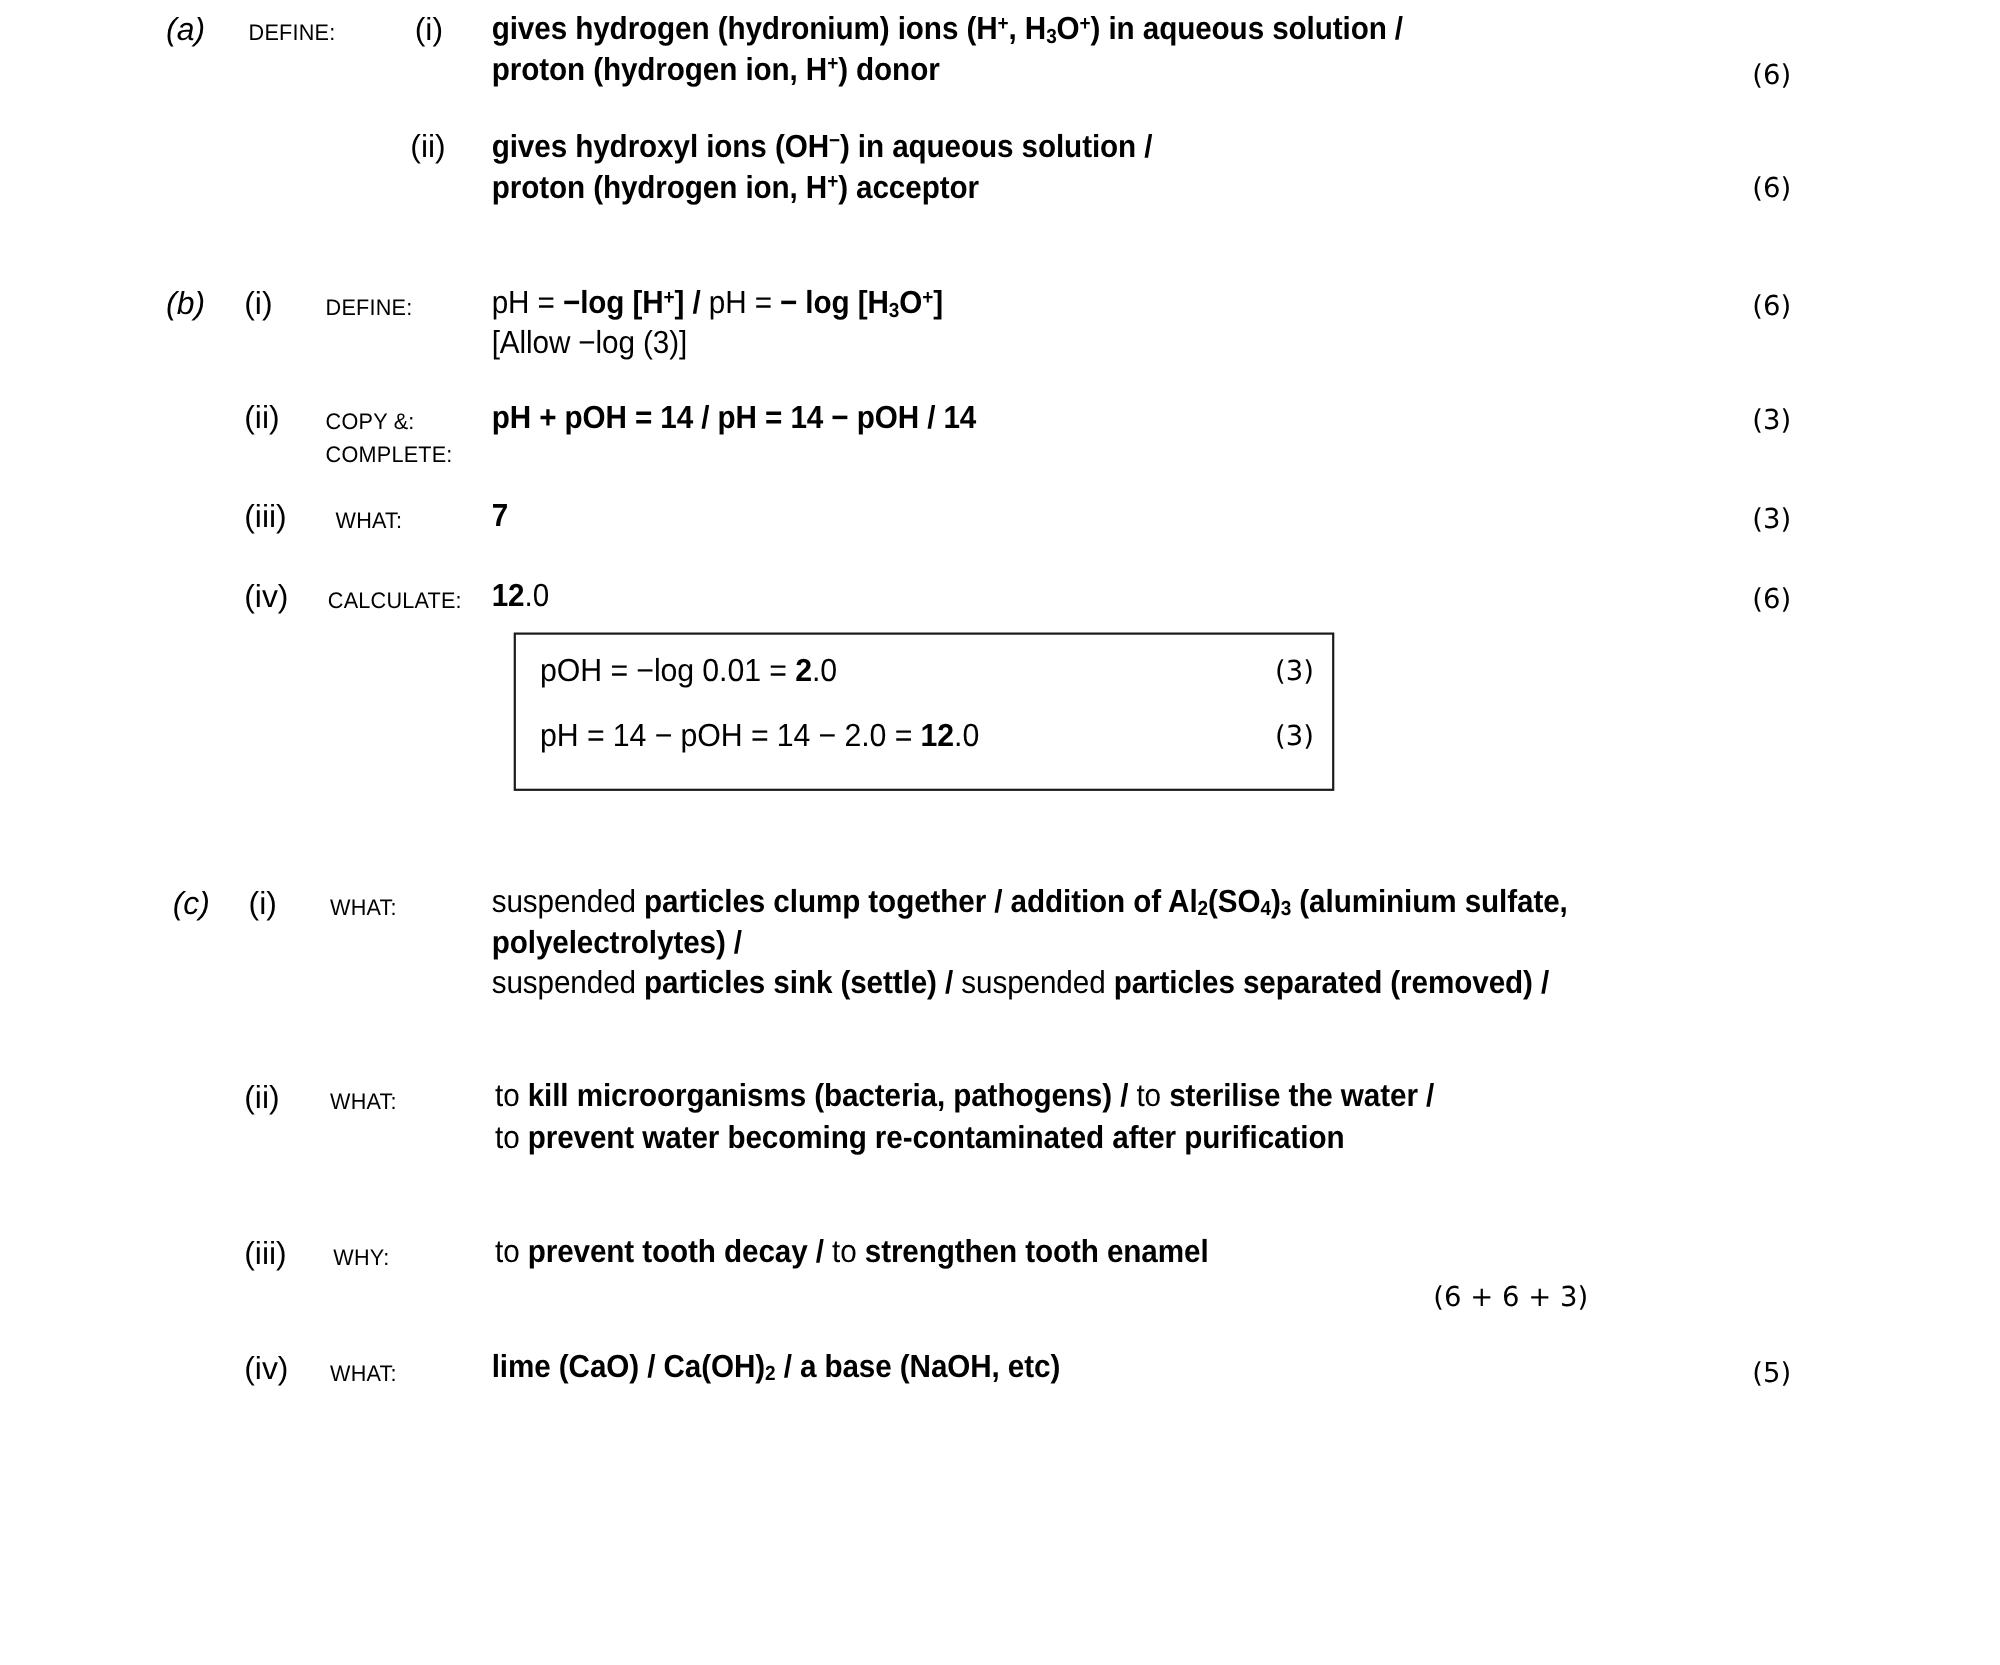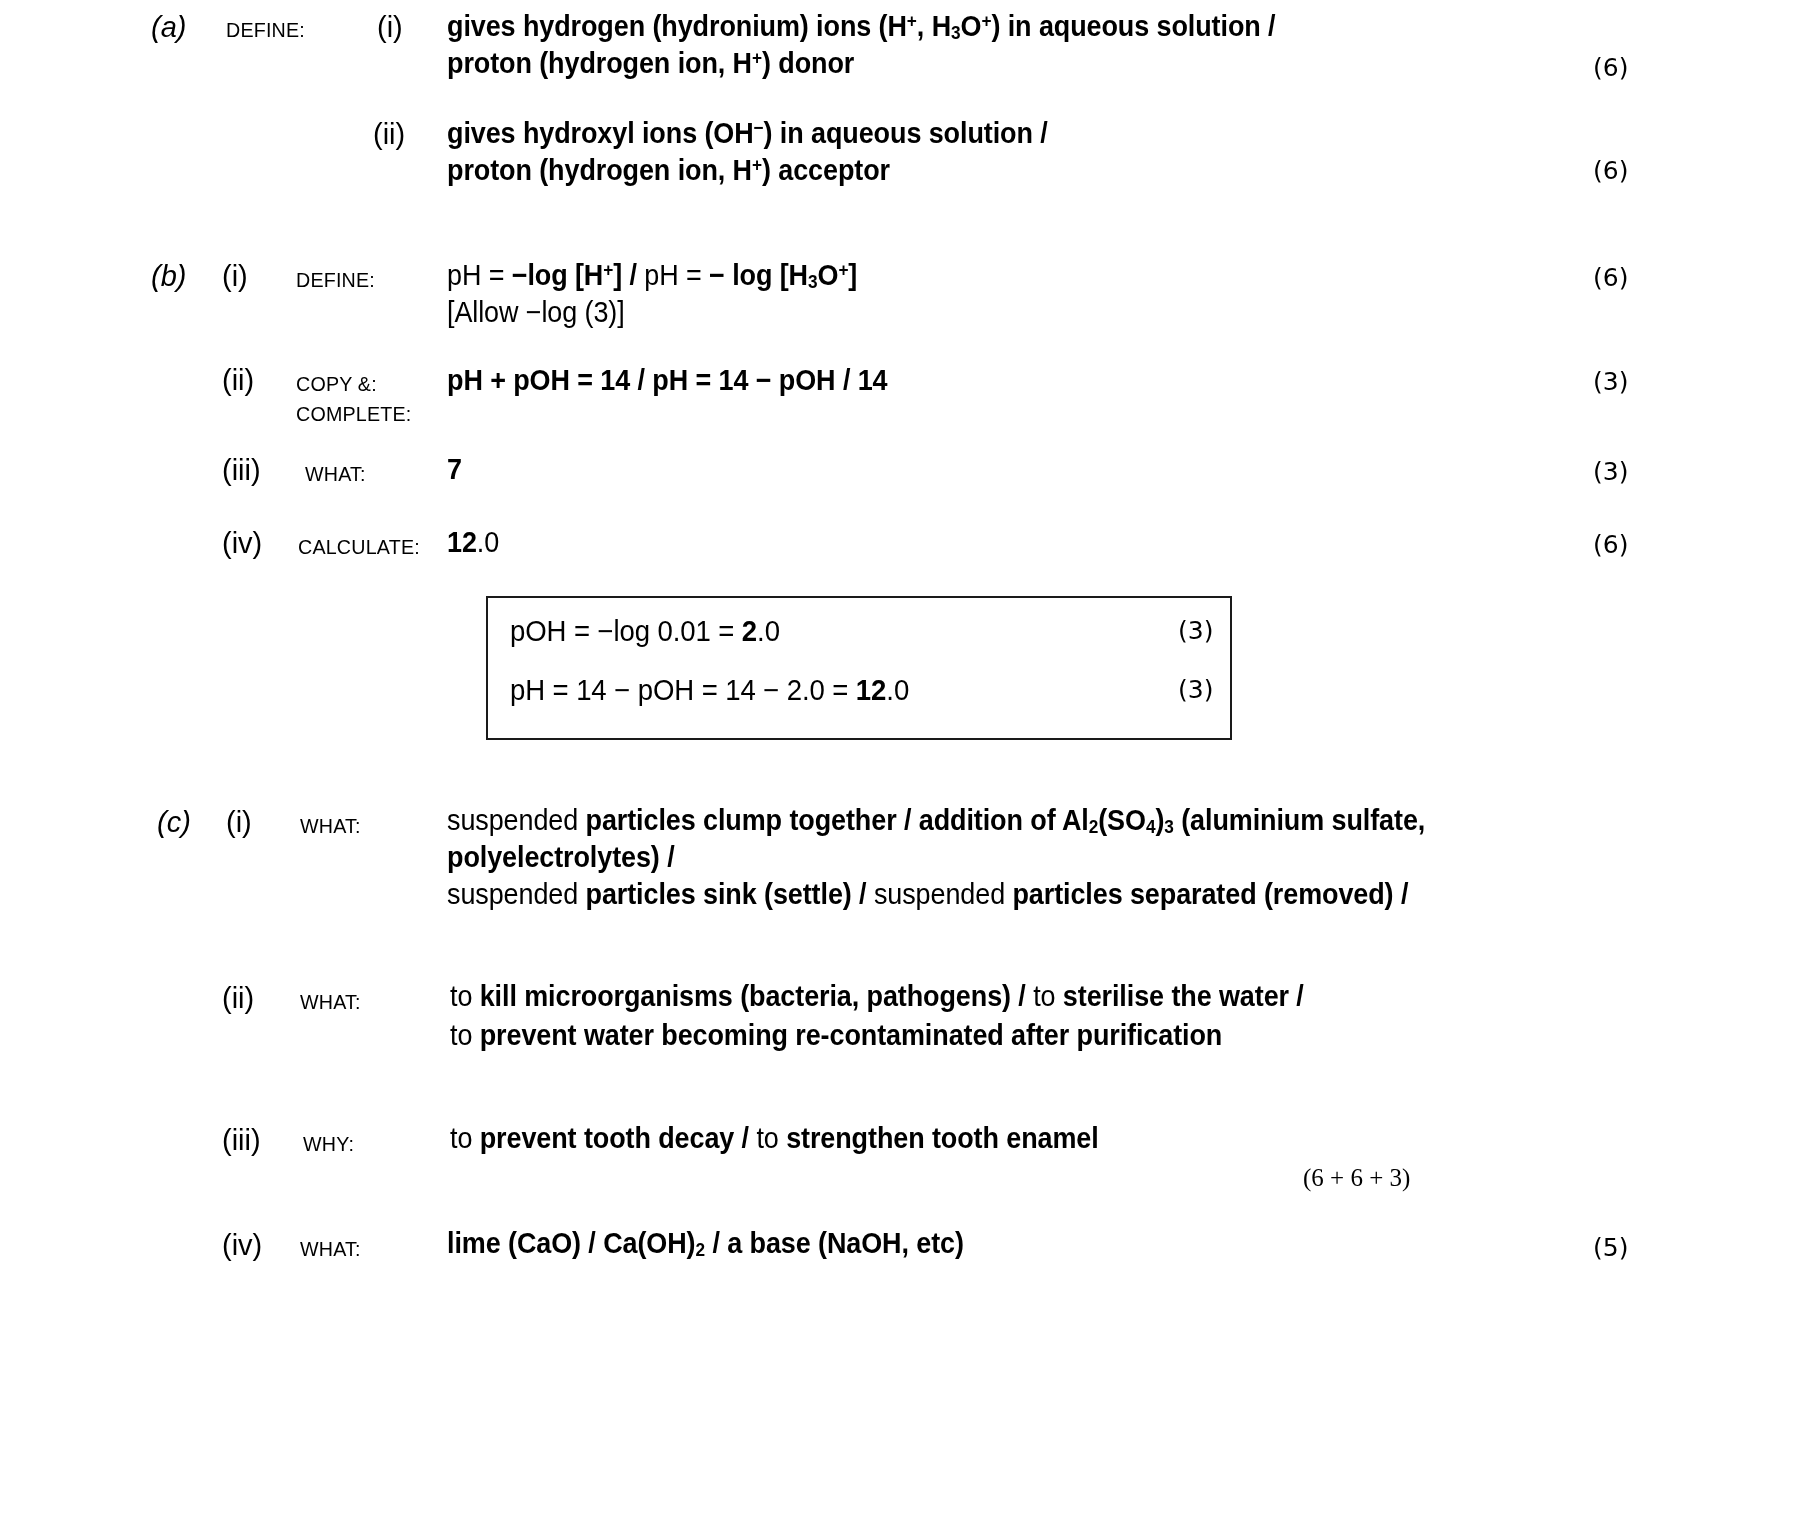--- a/index.html
+++ b/index.html
@@ -202,21 +202,21 @@
   <div class="cell instr" style="left:298px; top:537px;">
     <span>CALCULATE:</span>
   </div>
   <div class="cell ans" style="left:447px; top:528px;">
     <span>12</span><span class="reg">.0</span>
   </div>
   <div class="mark" style="left:1593px; top:530px;">
     <span>(6)</span>
   </div>
 
-  <div class="workbox" style="left:486px; top:575px; width:746px; height:144px;margin-top:21px;">
+  <div class="workbox" style="left:467px; top:575px; width:746px; height:144px;">
     <div class="workline" style="left:22px; top:17px;">
       <span>pOH   = −log 0.01 = </span><b>2</b><span>.0</span>
     </div>
     <div class="workmark" style="left:690px; top:18px;">
       <span>(3)</span>
     </div>
     <div class="workline" style="left:22px; top:76px;">
       <span>pH = 14 − pOH = 14 − 2.0 = </span><b>12</b><span>.0</span>
     </div>
     <div class="workmark" style="left:690px; top:77px;">
@@ -258,21 +258,21 @@
 
   <div class="cell roman" style="left:222px; top:1126px;">
     <span>(iii)</span>
   </div>
   <div class="cell instr" style="left:303px; top:1134px;">
     <span>WHY:</span>
   </div>
   <div class="cell ans" style="left:450px; top:1124px;">
     <span class="reg">to </span><span>prevent tooth decay / </span><span class="reg">to </span><span>strengthen tooth enamel</span>
   </div>
-  <div class="mark" style="left:1303px; top:1164px;font-family:Liberation Serif, serif;">
+  <div class="mark" style="left:1303px; top:1164px;">
     <span>(6 + 6 + 3)</span>
   </div>
 
   <div class="cell roman" style="left:222px; top:1231px;">
     <span>(iv)</span>
   </div>
   <div class="cell instr" style="left:300px; top:1239px;">
     <span>WHAT:</span>
   </div>
   <div class="cell ans" style="left:447px; top:1229px;">

